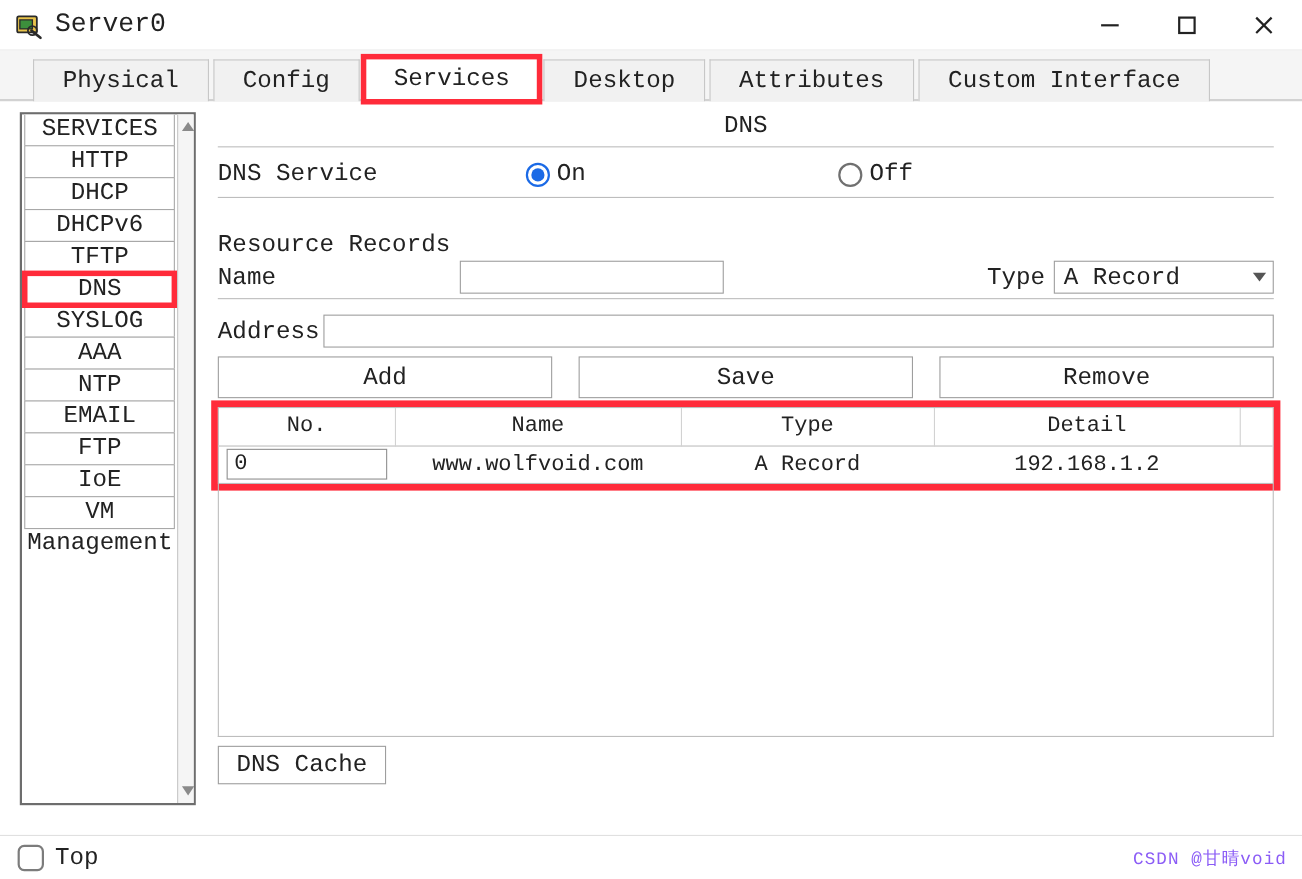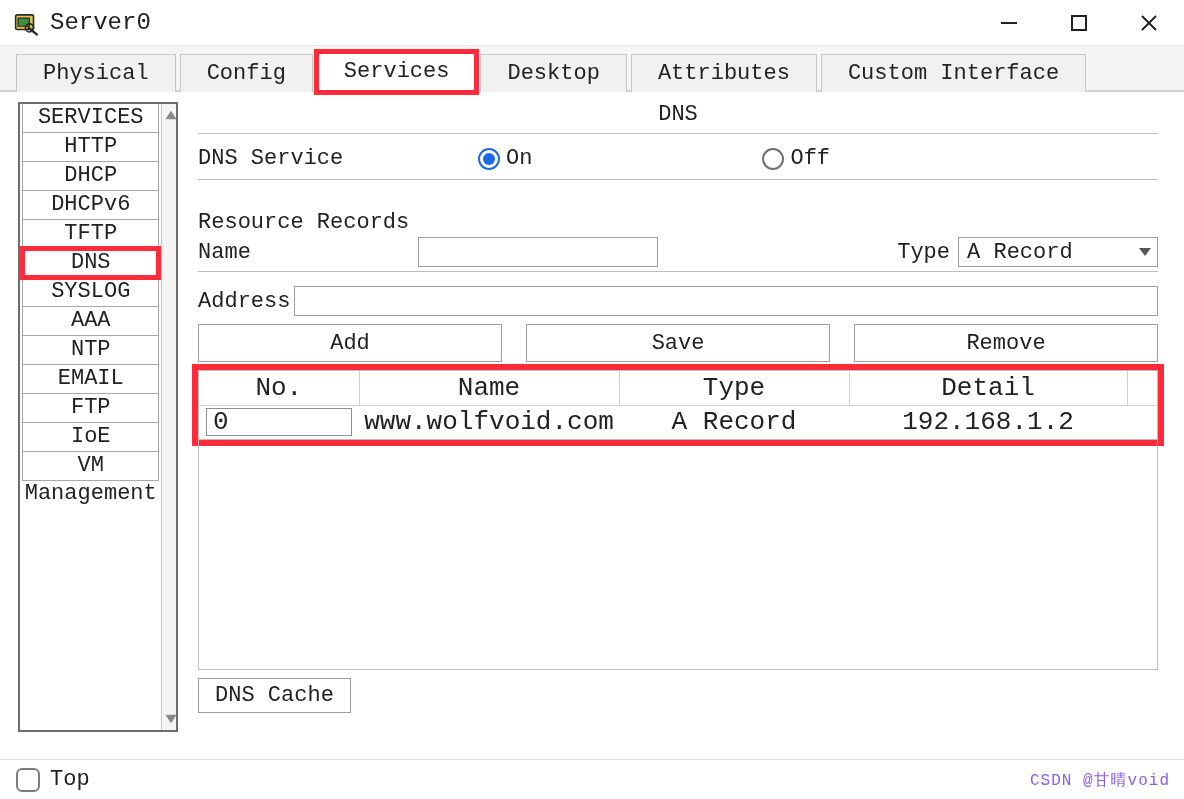--- a/index.html
+++ b/index.html
@@ -36,21 +36,21 @@
   }
   .titlebar .title { font-size: 24px; }
   .winbtns { margin-left: auto; display: flex; }
   .winbtn { width: 70px; height: 46px; display: flex; align-items: center; justify-content: center; }
   .winbtn svg { overflow: visible; }
   
   .tabrow {
     height: 46px;
     display: flex;
     align-items: flex-end;
-    padding-left: 16px;
+    padding-left: 30px;
     background: var(--bg-soft);
     border-bottom: 2px solid #d2d2d2;
     position: relative;
   }
   .tab {
     padding: 6px 26px 6px 26px;
     border: 1px solid #c7c7c7;
     border-bottom: none;
     background: #f1f1f1;
     margin-right: 4px;
@@ -149,21 +149,21 @@
   .btn { flex: 1; height: 38px; border: 1px solid #9e9e9e; background: #fff; display: flex; align-items: center; justify-content: center; }
   .table-frame {
     outline: 6px solid var(--accent);
     margin-top: 8px;
     border: 1px solid #bdbdbd;
     background: #fff;
   }
   table.data { width: 100%; border-collapse: collapse; table-layout: fixed; }
   table.data th, table.data td {
     font-weight: normal;
-    font-size: 26px;
+    font-size: 20px;
     height: 34px;
     padding: 0 4px;
     text-align: center;
   }
   table.data th { border-right: 1px solid #d2d2d2; border-bottom: 1px solid #d2d2d2; }
   table.data th:last-child { width: 30px; border-right: none; }
   .cell-no { border: 1px solid #8f8f8f; display: inline-block; width: 146px; text-align: left; padding-left: 6px; height: 28px; line-height: 26px; }
   td.left { text-align: left; padding-left: 4px; }
   td.name-cell { text-align: left; padding-left: 4px; }
   .records-body {

